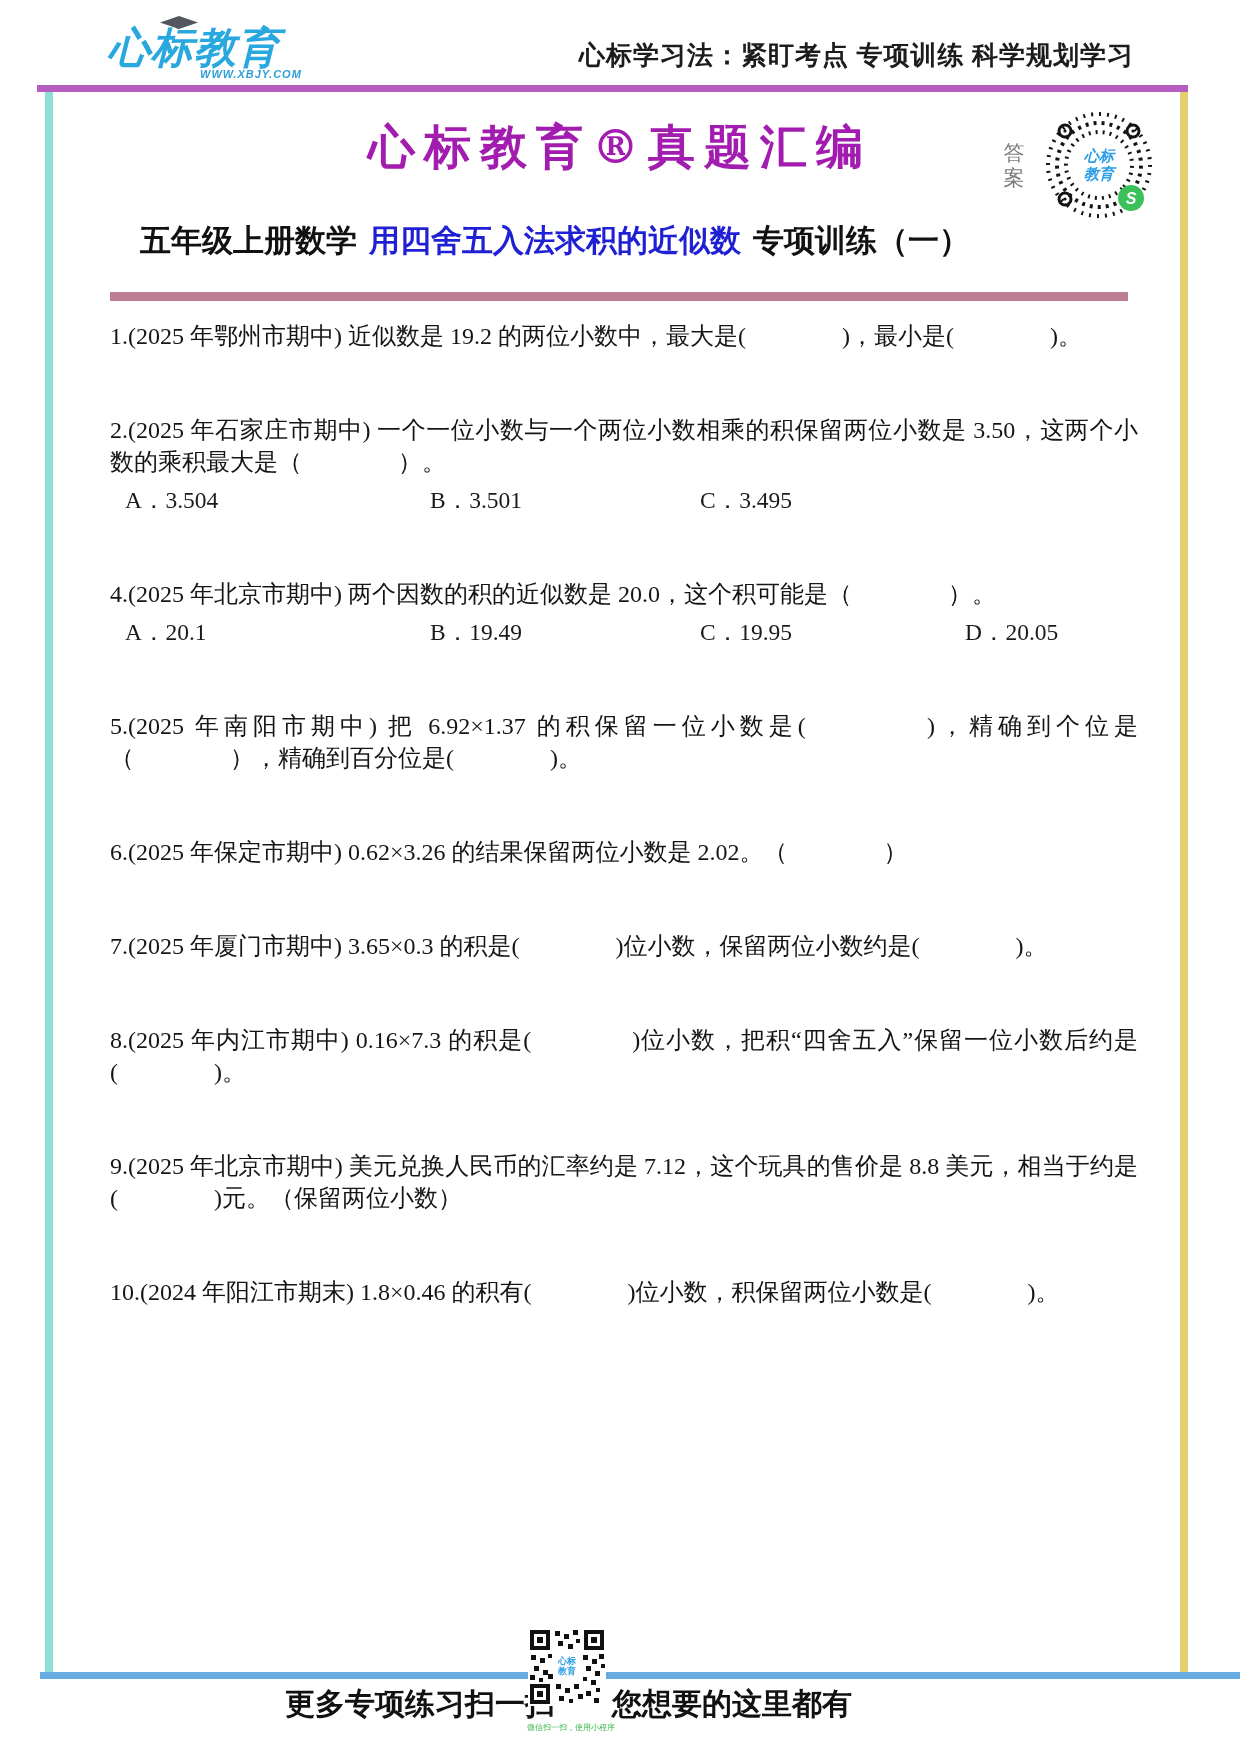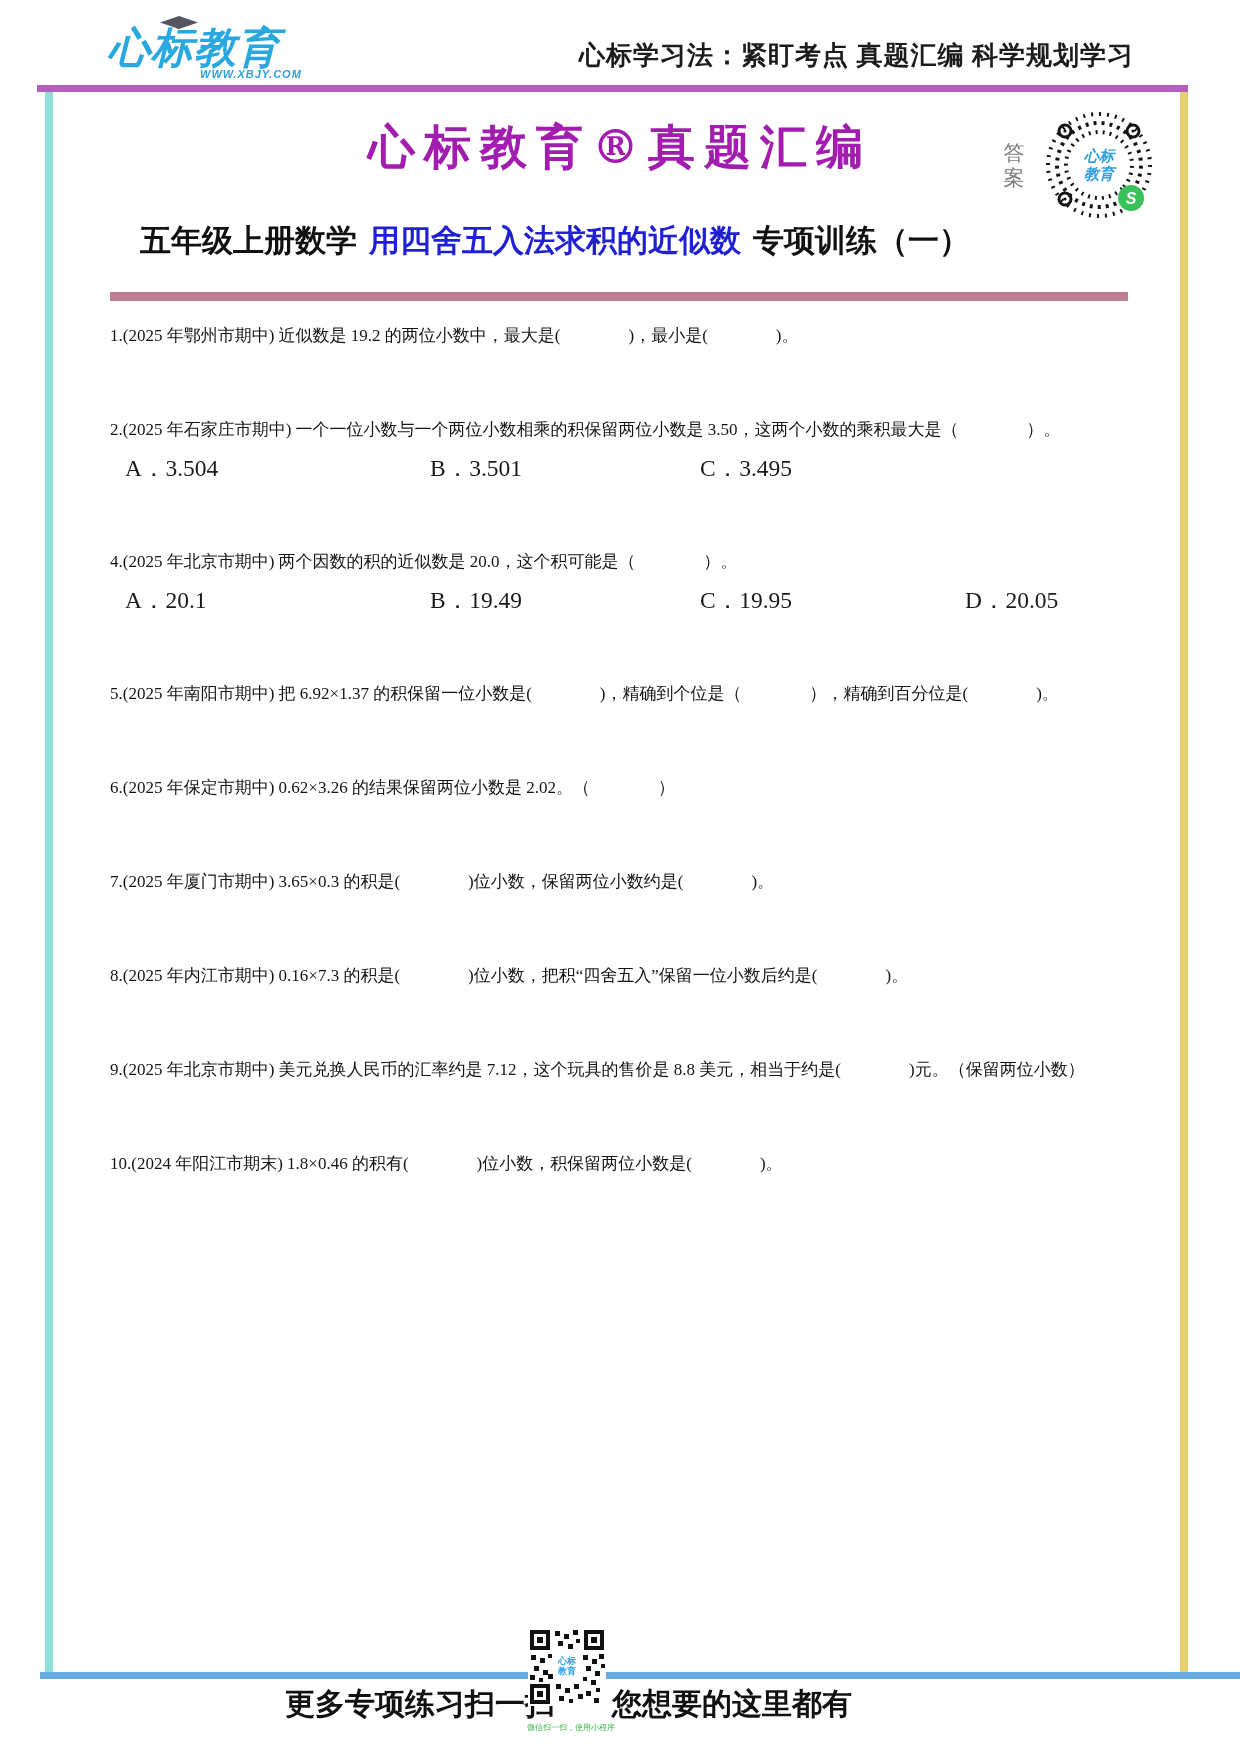--- a/index.html
+++ b/index.html
@@ -78,21 +78,21 @@
     font-weight: 700; font-size: 31px; color: #111;
   }
   .subtitle .hl { color: #1f1fd4; margin: 0 12px; }
 
   .pink-line { position: absolute; left: 110px; top: 292px; width: 1018px; height: 9px; background: #bd7e91; }
 
   
   .questions { position: absolute; left: 110px; top: 320px; width: 1028px; }
   .question { margin-bottom: 62px; }
   .question p {
-    font-size: 17px; line-height: 32px; color: #151515;
+    font-size: 24px; line-height: 32px; color: #151515;
     text-align: justify;
   }
   .options { margin-top: 6px; padding-left: 15px; font-size: 23.5px; line-height: 32px; white-space: nowrap; }
   .options span { display: inline-block; }
   .opt-a { width: 305px; }
   .opt-b { width: 270px; }
   .opt-c { width: 265px; }
 
   
   .footer-left-text, .footer-right-text {
@@ -111,21 +111,21 @@
 </head>
 <body>
 
 <div class="page">
 
   <div class="logo">
     <span class="logo-text">心标教育</span>
     <span class="grad-cap"></span>
     <span class="logo-url">WWW.XBJY.COM</span>
   </div>
-  <div class="slogan">心标学习法：紧盯考点 真题汇编 科学规划学习</div>
+  <div class="slogan">心标学习法：紧盯考点 专项训练 科学规划学习</div>
 
   <div class="purple-line"></div>
   <div class="teal-border"></div>
   <div class="yellow-border"></div>
 
   <h1 class="main-title">心标教育®真题汇编</h1>
   <div class="answer-label">答案</div>
 
   <div class="qr-mini">
     <svg width="114" height="114" viewBox="0 0 114 114">

